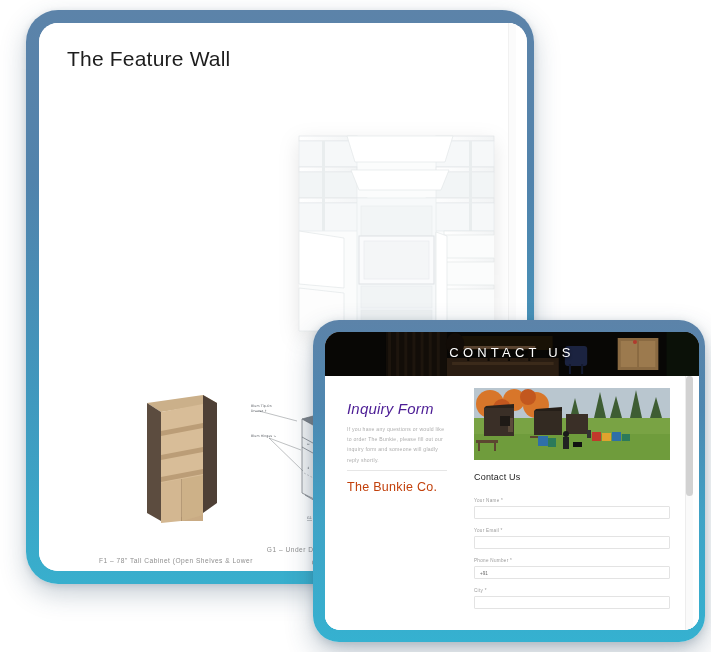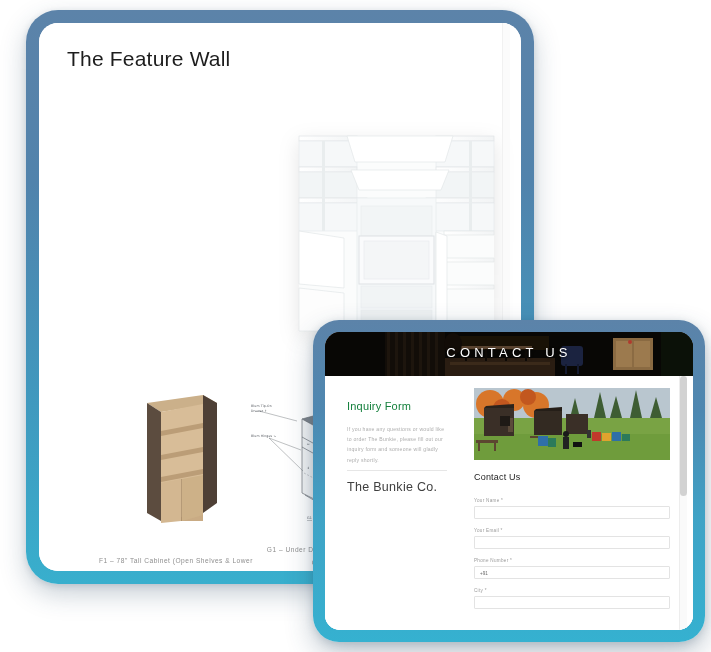--- a/index.html
+++ b/index.html
@@ -47,20 +47,21 @@
     background: linear-gradient(180deg, #5c83a9 0%, #4e87b0 28%, #3fa3c6 62%, #35b1d0 100%);
     box-shadow: 0 12px 28px rgba(40,70,95,0.30), 0 2px 8px rgba(40,70,95,0.18);
   }
   .screen {
     width: 100%;
     height: 100%;
     background: #ffffff;
     border-radius: 19px;
     overflow: hidden;
     position: relative;
+    padding-left: 6px;
   }
   .device-front .screen { border-radius: 15px; }
 
   
   .fw-page {
     position: absolute;
     inset: 0;
     background: #ffffff;
   }
   .fw-title {
@@ -160,44 +161,45 @@
     left: 0;
     top: 44px;
     width: 135px;
     bottom: 0;
     background: #fff;
     border-right: 1px solid #ebebeb;
   }
   .cu-inquiry-title {
     position: absolute;
     left: 22px; top: 24px;
-    font-size: 11px;
-    color: #15803d;
+    font-size: 15px;
+    color: #4c1d95;
     letter-spacing: 0.2px;
+    font-style: italic;
   }
   .cu-inquiry-body {
     position: absolute;
     left: 22px; top: 48px;
     width: 103px;
     font-size: 5.1px;
     line-height: 2.0;
     color: #adadad;
     letter-spacing: 0.25px;
   }
   .cu-divider {
     position: absolute;
     left: 22px; top: 94px;
     width: 100px; height: 1px;
     background: #e6e6e6;
   }
   .cu-brand {
     position: absolute;
     left: 22px; top: 104px;
     font-size: 12.5px;
-    color: #404040;
+    color: #c2410c;
     letter-spacing: 0.3px;
   }
 
   .cu-right {
     position: absolute;
     left: 135px; top: 44px; right: 0; bottom: 0;
     background: #fff;
   }
   .cu-photo {
     position: absolute;

